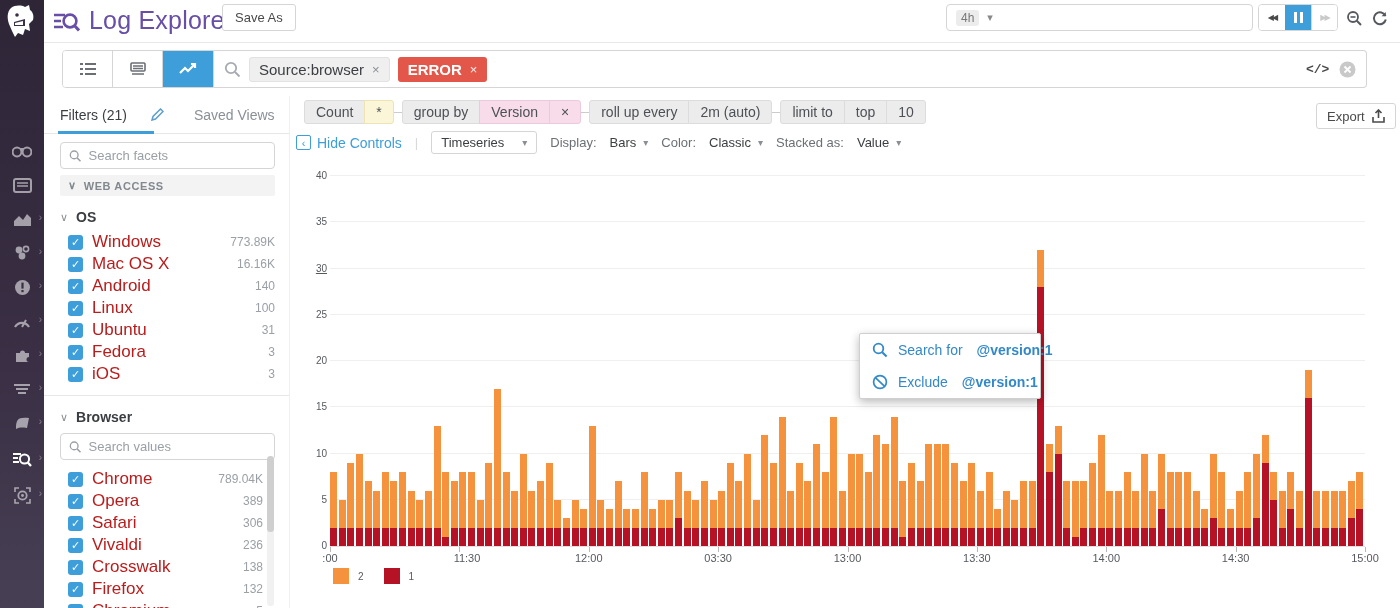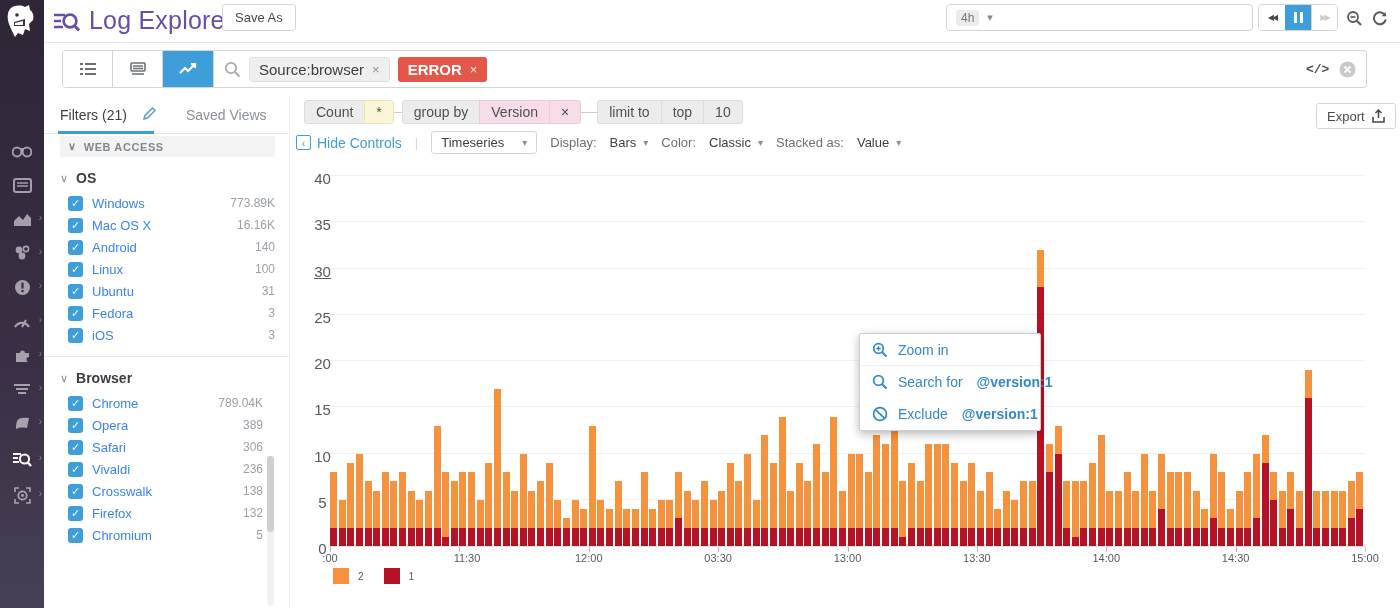--- a/index.html
+++ b/index.html
@@ -77,52 +77,52 @@
   .select-box { border:1px solid #d5d5d5; border-radius:3px; padding:3px 9px; color:#3b3e42;
                 font-size:13px; display:inline-flex; gap:18px; align-items:center; }
   .inline-dd { color:#3b3e42; display:inline-flex; gap:7px; align-items:center; }
   .caret { color:#8a8f94; font-size:10px; }
 
   
   .panel { position:absolute; left:44px; top:96px; width:246px; height:512px; background:#fff;
            border-right:1px solid #f0f0f0; }
   .tabs { display:flex; padding-left:16px; gap:30px; height:38px; align-items:center;
           border-bottom:1px solid #e6e6e6; position:relative; }
-  .tab { font-size:14px; color:#8a9096; display:inline-flex; gap:16px; align-items:flex-start; }
+  .tab { font-size:14px; color:#8a9096; display:inline-flex; gap:24px; align-items:center; }
   .tab.active { color:#3b3e42; }
   .tab-underline { position:absolute; left:14px; bottom:-1px; width:96px; height:3px; background:#3d9ed9; }
   .facet-search { margin:8px 14px 6px 16px; height:27px; border:1px solid #d5d5d5; border-radius:4px;
                   display:flex; align-items:center; gap:7px; padding:0 8px; color:#9aa0a6; }
   .facet-search input { border:none; outline:none; width:100%; font-size:13px;
                         font-family:"Liberation Sans",sans-serif; color:#3b3e42; }
   .facet-search input::placeholder { color:#9aa0a6; }
   .sectionbar { margin:2px 14px 0 16px; height:21px; background:#f3f3f3; border-radius:2px;
                 display:flex; align-items:center; gap:7px; padding:0 8px; font-size:11px;
                 font-weight:bold; color:#81888e; letter-spacing:.6px; }
   .facet-head { margin:13px 14px 4px 16px; font-size:14px; font-weight:bold; color:#3a3d41;
                 display:flex; gap:8px; align-items:center; }
   .facet-head .chev { color:#8a8f94; font-size:11px; font-weight:normal; }
   .facet-list { padding:2px 14px 0 24px; }
   .facet-list.scrolled { padding-right:26px; }
   .facet-row { height:22px; display:flex; align-items:center; gap:9px; }
   .cbx { width:15px; height:15px; background:#3d9ed9; border-radius:3px; color:#fff; font-size:11px;
          display:flex; align-items:center; justify-content:center; flex:none; }
-  .facet-label { font-size:13px; color:#3b82f6; }
+  .facet-label { font-size:17px; color:#b91c1c; }
   .facet-count { margin-left:auto; font-size:12px; color:#9aa0a6; }
   .hdivider { border-top:1px solid #e8e8e8; margin:10px 0 0 0; }
   .scroll-track { position:absolute; left:223px; top:360px; width:7px; height:150px;
                   background:#f1f1f1; border-radius:4px; }
   .scroll-thumb { position:absolute; left:0; top:0; width:7px; height:76px; background:#cfcfcf; border-radius:4px; }
 
   
   .chart { position:absolute; left:290px; top:160px; width:1092px; height:446px; overflow:hidden; }
   .plot { position:absolute; left:40px; top:10px; width:1035px; height:377px;
           border-bottom:1px solid #e0e0e0; }
   .gridline { position:absolute; left:0; width:100%; height:1px; background:#efefef; }
-  .ylab { position:absolute; left:16px; width:33px; text-align:center; font-size:15px; color:#55595e; }
+  .ylab { position:absolute; left:4px; width:33px; text-align:right; font-size:10px; color:#55595e; }
   .slot { position:absolute; bottom:0; width:7px; display:flex; flex-direction:column; }
   .seg-top { width:7px; }
   .seg-bot { width:7px; }
   .xtick { position:absolute; width:1px; height:5px; background:#b9b9b9; top:387px; }
   .xlab { position:absolute; top:392px; transform:translateX(-50%); font-size:11px; color:#55595e;
           white-space:nowrap; }
   .legend { position:absolute; left:43px; top:408px; display:flex; gap:20px; align-items:center; }
   .leg-item { display:flex; gap:9px; align-items:center; }
   .leg-swatch { width:16px; height:16px; }
   .leg-label { font-size:10px; color:#55595e; }
@@ -328,20 +328,24 @@
     <span class="chip">Count</span>
     <span class="chip star">*</span>
   </div>
   <div class="conn"></div>
   <div class="qgroup">
     <span class="chip">group by</span>
     <span class="chip pink">Version</span>
     <span class="chip pink">×</span>
   </div>
   <div class="conn"></div>
+  <div class="qgroup">
+    <span class="chip">roll up every</span>
+    <span class="chip">2m (auto)</span>
+  </div>
   <div class="conn"></div>
   <div class="qgroup">
     <span class="chip">limit to</span>
     <span class="chip">top</span>
     <span class="chip">10</span>
   </div>
 </div>
 
 <button class="btn export">
   <span>Export</span>
@@ -383,20 +387,27 @@
     <span class="tab active">
       <span>Filters (21)</span>
       <svg width="13" height="13" viewBox="0 0 13 13">
           <path d="M1 12 L2 8.5 L9.5 1 L12 3.5 L4.5 11 Z" fill="none" stroke="#5f9fca" stroke-width="1.5"></path>
         </svg>
     </span>
     <span class="tab">Saved Views</span>
     <span class="tab-underline"></span>
   </div>
 
+  <div class="facet-search">
+    <svg width="14" height="14" viewBox="0 0 17 17">
+        <circle cx="7" cy="7" r="5.2" fill="none" stroke="#9aa0a6" stroke-width="1.8"></circle>
+        <path d="M11 11 L15.5 15.5" stroke="#9aa0a6" stroke-width="2"></path>
+      </svg>
+    <input type="text" placeholder="Search facets" style="">
+  </div>
 
   <div class="sectionbar">
     <span>∨</span>
     <span>WEB ACCESS</span>
   </div>
 
   <div class="facet-head">
     <span class="chev">∨</span>
     <span>OS</span>
   </div>
@@ -436,20 +447,27 @@
         <span class="facet-label">iOS</span>
         <span class="facet-count">3</span>
       </div>
     </div>
 
   <div class="hdivider"></div>
 
   <div class="facet-head">
     <span class="chev">∨</span>
     <span>Browser</span>
+  </div>
+  <div class="facet-search">
+    <svg width="14" height="14" viewBox="0 0 17 17">
+        <circle cx="7" cy="7" r="5.2" fill="none" stroke="#9aa0a6" stroke-width="1.8"></circle>
+        <path d="M11 11 L15.5 15.5" stroke="#9aa0a6" stroke-width="2"></path>
+      </svg>
+    <input type="text" placeholder="Search values" style="">
   </div>
   <div class="facet-list scrolled">
       <div class="facet-row">
         <span class="cbx">✓</span>
         <span class="facet-label">Chrome</span>
         <span class="facet-count">789.04K</span>
       </div>
       <div class="facet-row">
         <span class="cbx">✓</span>
         <span class="facet-label">Opera</span>
@@ -1011,30 +1029,20 @@
     <div class="xlab" style="left: 686.875px;">13:30</div>
     <div class="xtick" style="left: 816.25px;"></div>
     <div class="xlab" style="left: 816.25px;">14:00</div>
     <div class="xtick" style="left: 945.625px;"></div>
     <div class="xlab" style="left: 945.625px;">14:30</div>
     <div class="xtick" style="left: 1075px;"></div>
     <div class="xlab" style="left: 1075px;">15:00</div>
   </div>
 
 <div class="ctxmenu">
-  <div class="ctx-item first">
-    <span class="ctx-icon">
-      <svg width="16" height="16" viewBox="0 0 16 16">
-          <circle cx="6.5" cy="6.5" r="4.8" fill="none" stroke="currentColor" stroke-width="1.7"></circle>
-          <path d="M4.3 6.5 h4.4 M6.5 4.3 v4.4" stroke="currentColor" stroke-width="1.4"></path>
-          <path d="M10.2 10.2 L14.6 14.6" stroke="currentColor" stroke-width="2"></path>
-        </svg>
-    </span>
-    <span>Zoom in</span>
-  </div>
   <div class="ctx-item">
     <span class="ctx-icon">
       <svg width="16" height="16" viewBox="0 0 16 16">
           <circle cx="6.5" cy="6.5" r="4.8" fill="none" stroke="currentColor" stroke-width="1.8"></circle>
           <path d="M10.2 10.2 L14.6 14.6" stroke="currentColor" stroke-width="2.1"></path>
         </svg>
     </span>
     <span>Search for</span>
     <span class="term">@version:1</span>
   </div>

